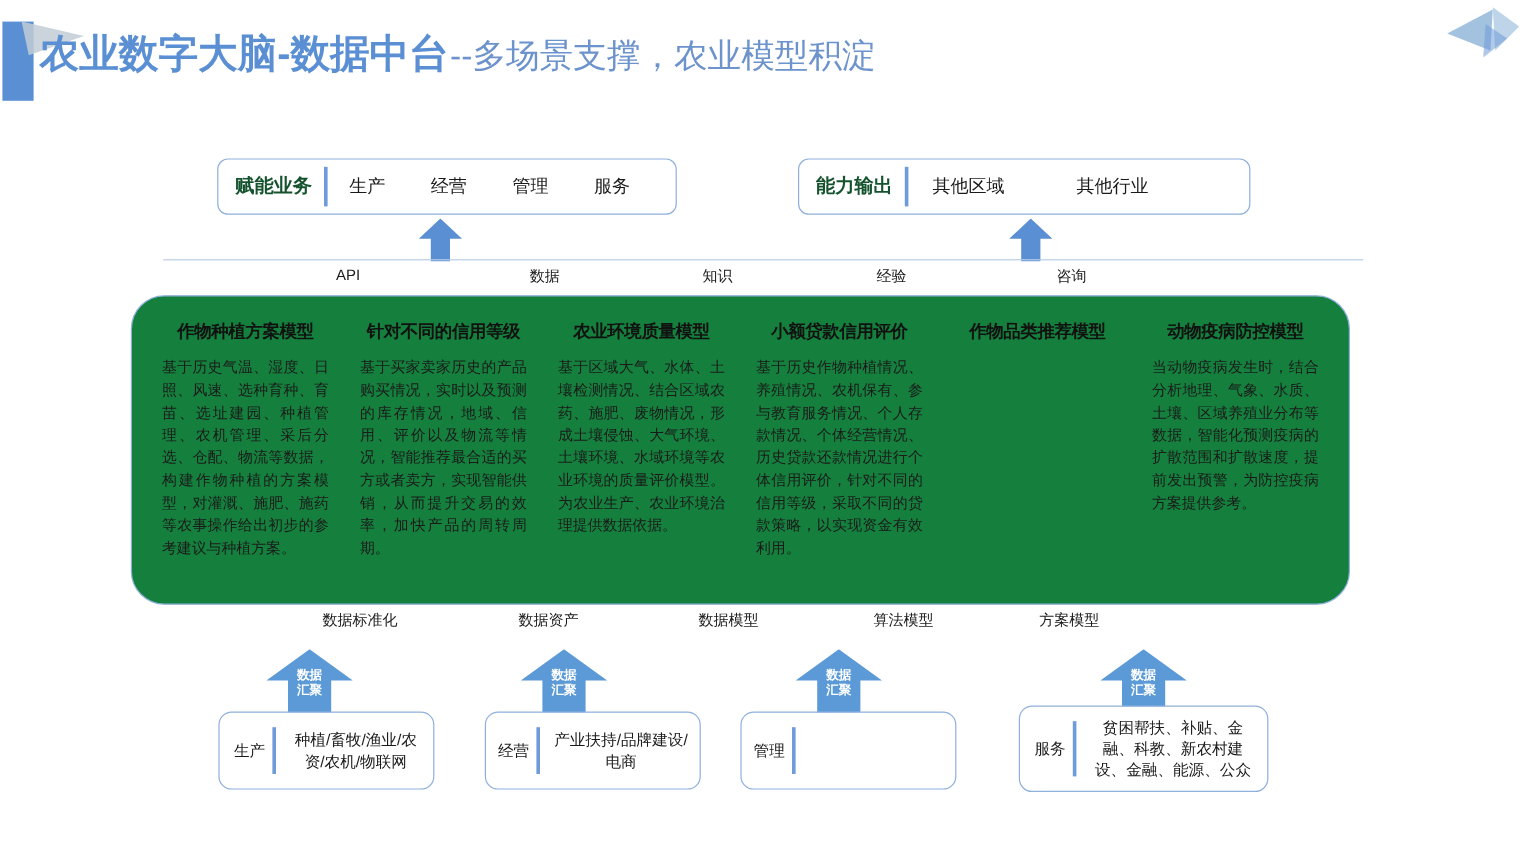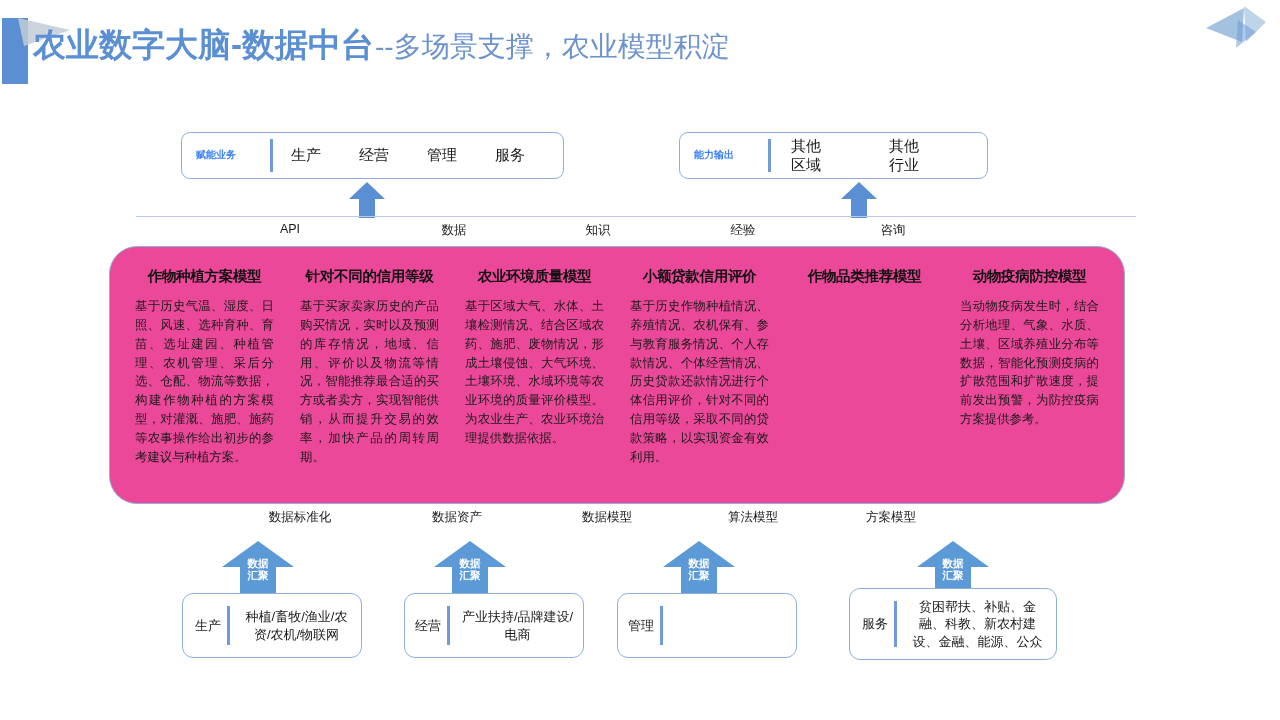--- a/index.html
+++ b/index.html
@@ -39,36 +39,36 @@
     position:absolute;
     border:1px solid #8fb0dd;border-radius:9px;
     background:#ffffff;
     display:flex;align-items:stretch;
     box-sizing:border-box;
   }
   .cap-label{
     width:88px;flex:0 0 88px;
     display:flex;align-items:center;
     padding-left:14px;
-    font-size:10px;font-weight:bold;color:#3b82f6;
+    font-size:16px;font-weight:bold;color:#14532d;
     line-height:1.25;
     box-sizing:border-box;
   }
   .cap-divider{
     width:3px;background:#6f9bd8;margin:6px 0;flex:0 0 3px;
   }
   .cap-items{
     flex:1;display:flex;align-items:center;
     padding-left:18px;box-sizing:border-box;
   }
   .cap-item{font-size:15px;color:#1a1a1a;}
 
   #cap-box-1{left:181px;top:132px;width:383px;height:47px;}
   #cap-box-1 .cap-item{margin-right:38px;}
-  #cap-box-2{left:679px;top:132px;width:309px;height:47px;}
+  #cap-box-2{left:665px;top:132px;width:377px;height:47px;}
   #cap-box-2 .cap-items{padding-left:20px;}
   #cap-box-2 .cap-item{margin-right:60px;}
 
   
   .up-arrow{position:absolute;}
 
   
   .hrule{
     position:absolute;left:136px;top:216px;width:1000px;height:1px;
     background:#b9cce4;
@@ -78,21 +78,21 @@
   .channel-row{position:absolute;left:136px;top:222px;width:1000px;height:20px;}
   .channel{
     position:absolute;font-size:12.5px;color:#1a1a1a;
     transform:translateX(-50%);
     white-space:nowrap;
   }
 
   
   .main-panel{
     position:absolute;left:109px;top:246px;width:1016px;height:258px;
-    border:1px solid #8fb0dd;border-radius:28px;background:#ec4899;
+    border:1px solid #8fb0dd;border-radius:28px;background:#15803d;
     box-sizing:border-box;
   }
   .cards{
     position:absolute;left:0;top:0;width:100%;height:100%;
     display:flex;
     padding:20px 12px 12px 12px;
     box-sizing:border-box;
   }
   .card{
     flex:1 1 0;

